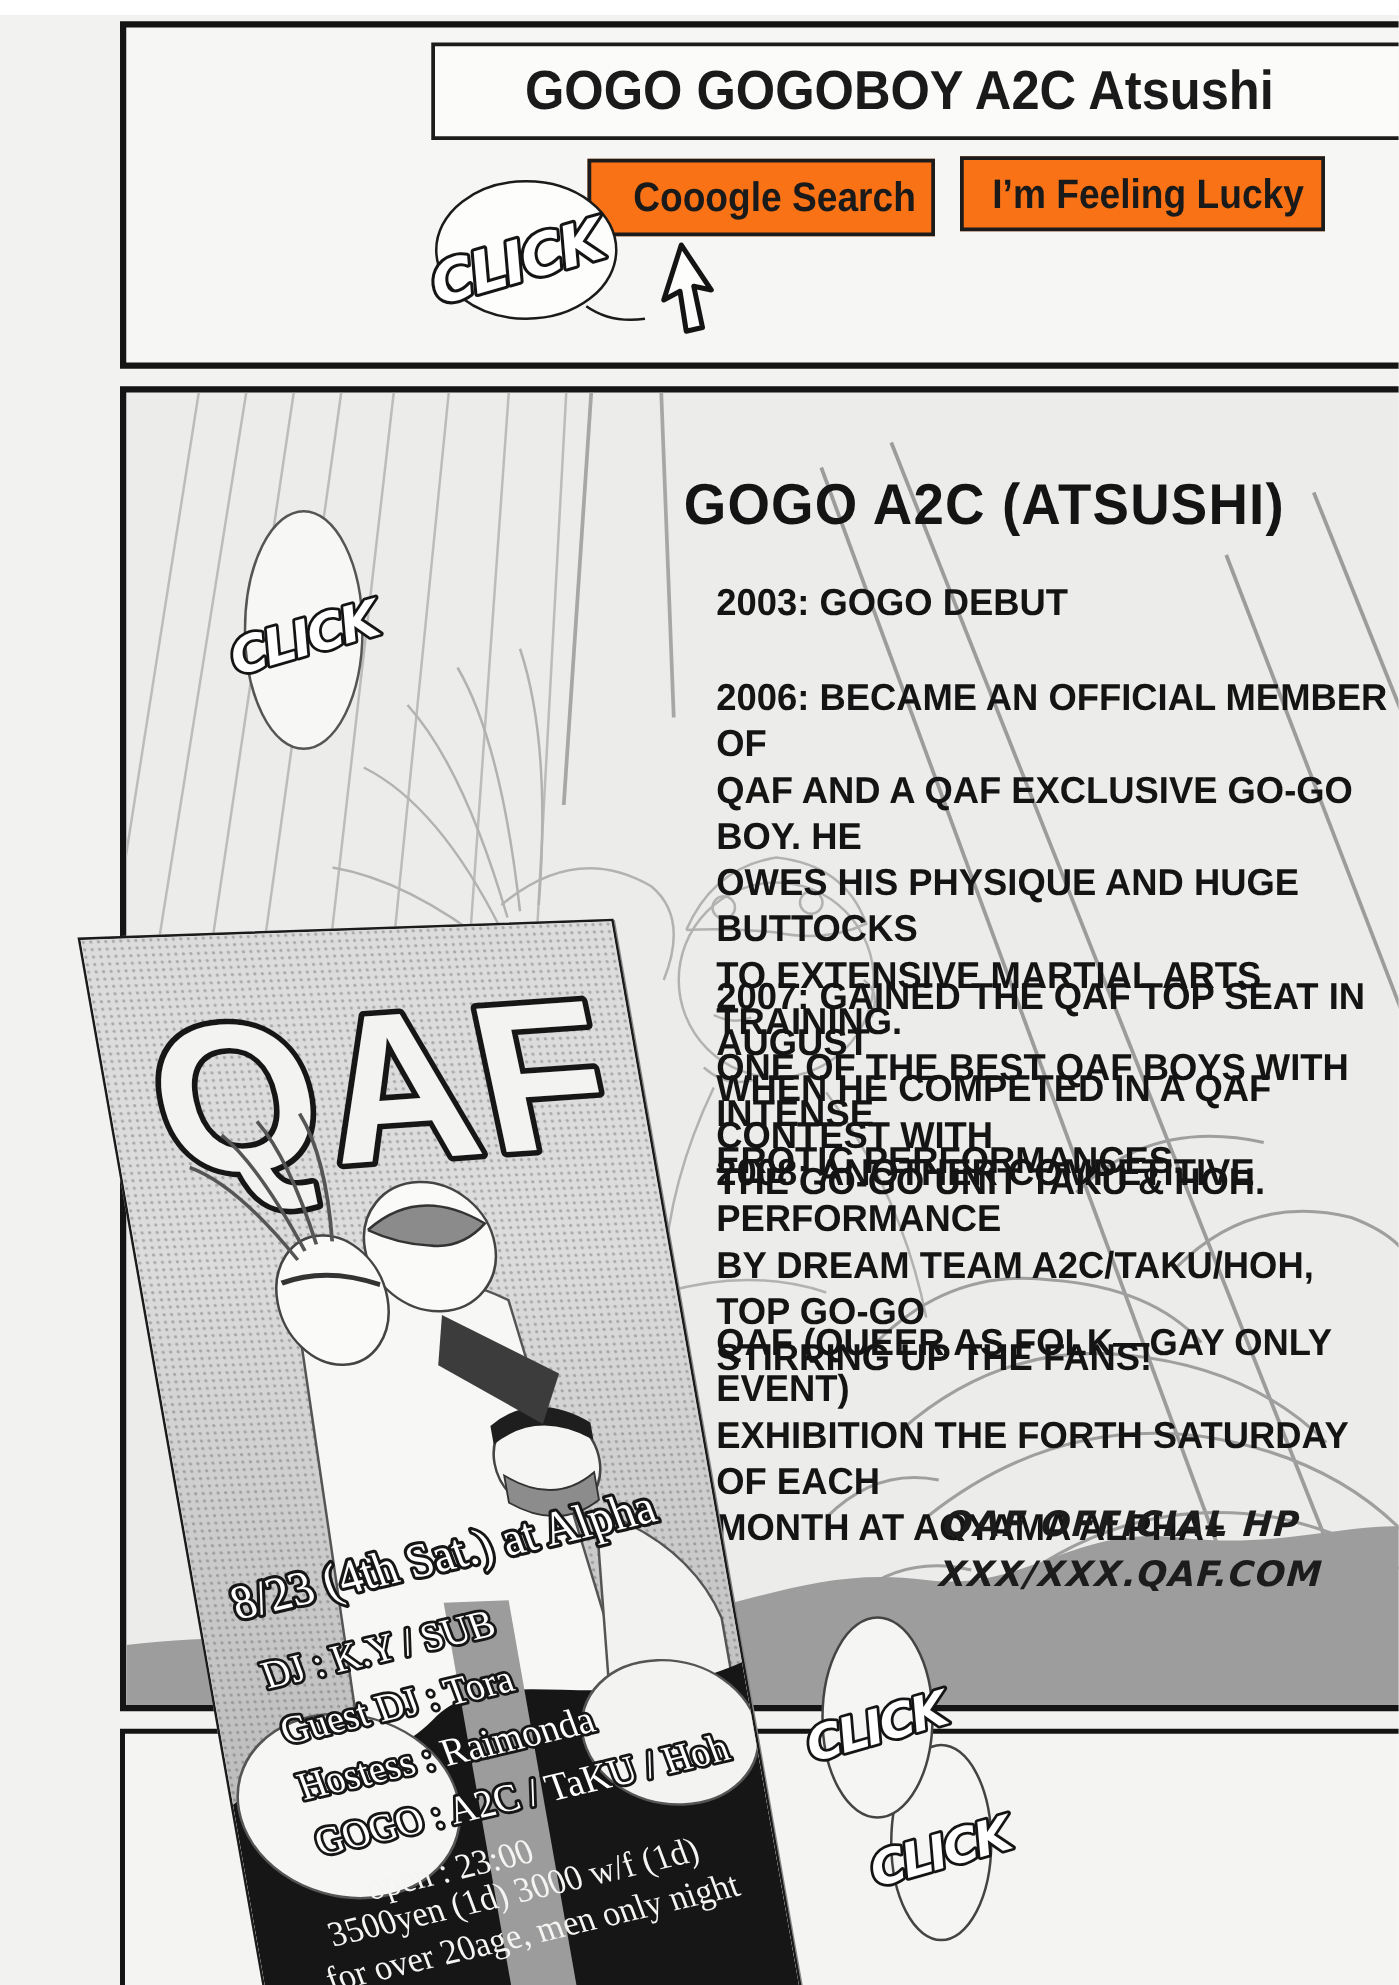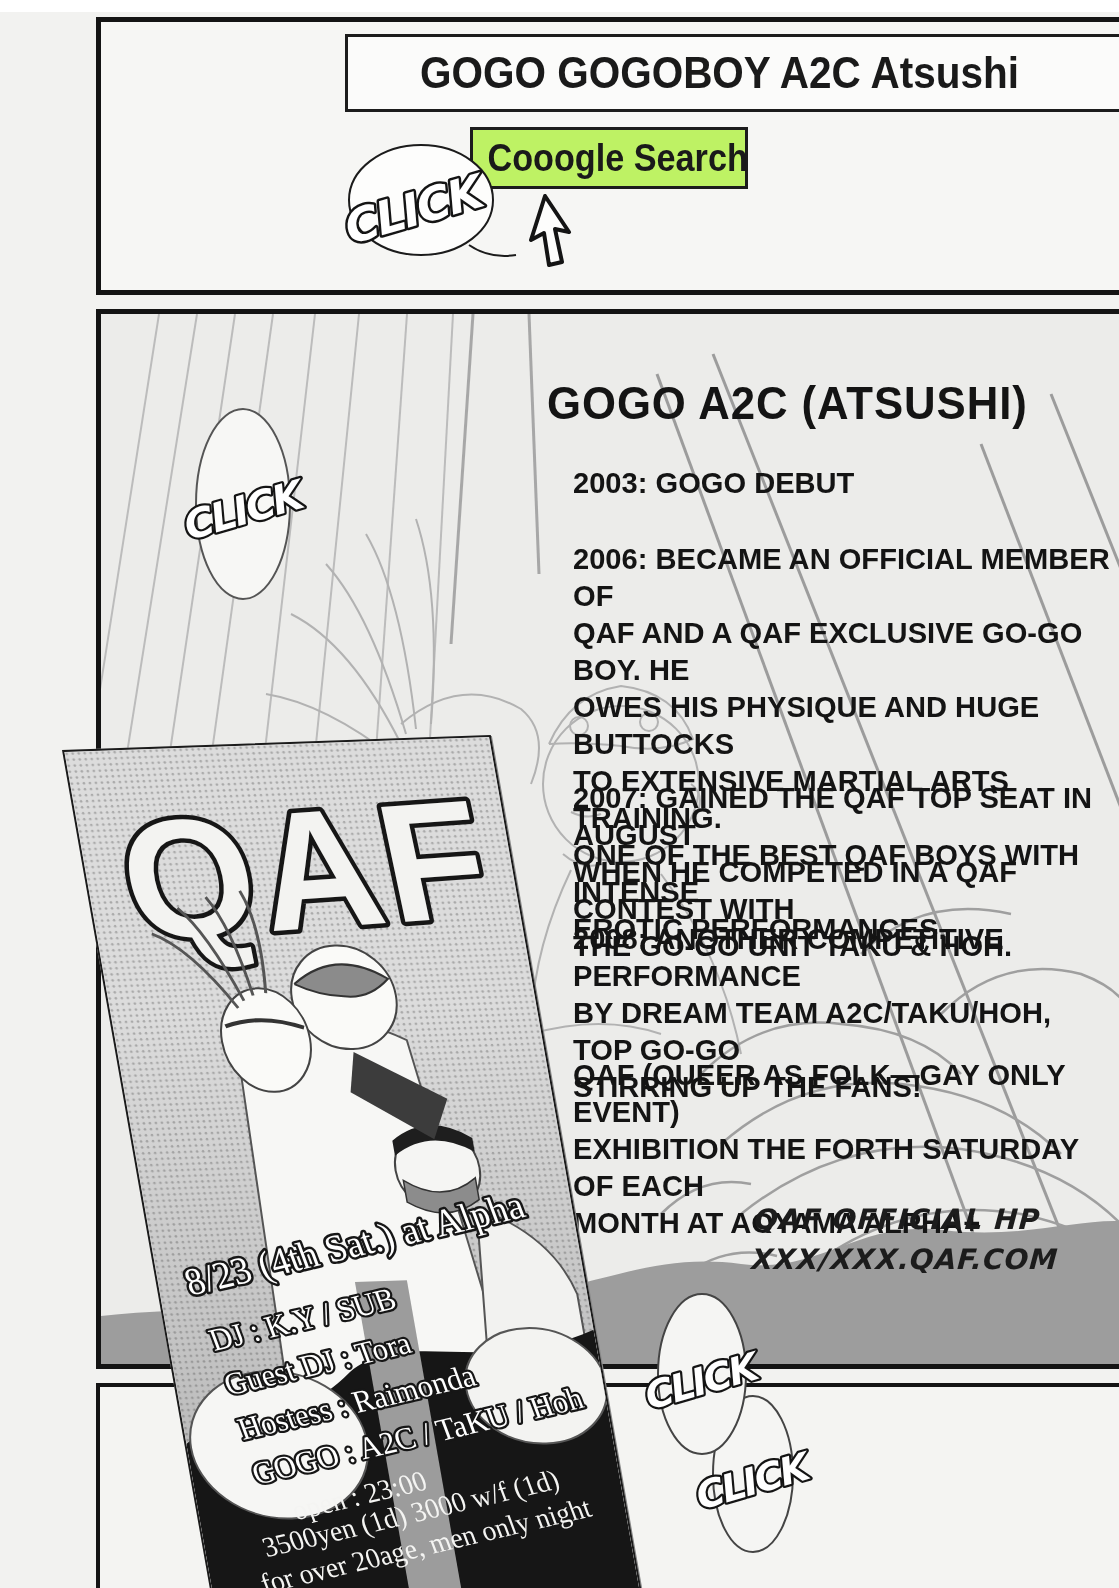--- a/index.html
+++ b/index.html
@@ -14,23 +14,23 @@
     position:absolute; left:244px; top:12px; width:810px; height:72px;
     border:3px solid #1c1c1c; background:#fbfbfa;
     display:flex; align-items:center; justify-content:flex-start;
   }
   .searchbox span{
     display:block; margin-left:72px;
     font-size:44px; font-weight:700; color:#1a1a1a; letter-spacing:0px;
     transform:scaleX(.92); transform-origin:left center; white-space:nowrap;
   }
   .btn{
-    position:absolute; border:3px solid #1c1c1c; background:#bef264;
-    display:flex; align-items:center; justify-content:flex-start;
-    font-size:38px; font-weight:700; color:#1a1a1a; white-space:nowrap;
+    position:absolute; border:3px solid #1c1c1c; background:#f97316;
+    display:flex; align-items:center; justify-content:flex-end;
+    font-size:33px; font-weight:700; color:#1a1a1a; white-space:nowrap;
   }
   .btn > span{transform:scaleX(.9);}
   #btn-search{left:369px; top:105px; width:272px; height:56px;}
   #btn-lucky{left:667px; top:103px; width:286px; height:54px;}
   
   #panel2{left:96px; top:297px; width:1040px; height:1050px; background:#ececea; overflow:hidden;}
   .comic{
     color:#141414; font-weight:700; white-space:pre-line;
     font-family:"Liberation Sans", sans-serif;
   }
@@ -68,20 +68,23 @@
 <div class="page">
 
   <div class="panel" id="panel1">
 
     <div class="searchbox">
       <span>GOGO GOGOBOY A2C Atsushi</span>
     </div>
 
     <div class="btn" id="btn-search">
       <span>Cooogle Search</span>
+    </div>
+    <div class="btn" id="btn-lucky">
+      <span>I’m Feeling Lucky</span>
     </div>
 
     <svg class="bubble-svg" style="left:210px; top:115px;" width="290" height="140">
       <ellipse cx="110" cy="63" rx="72" ry="55" fill="#fdfdfc" stroke="#1b1b1b" stroke-width="2"></ellipse>
       <path d="M158,108 Q178,122 205,118" fill="none" stroke="#1b1b1b" stroke-width="2"></path>
       <text class="click-text" x="30" y="86" font-size="46" stroke-width="5" transform="rotate(-16 110 63)">CLICK</text>
     </svg>
 
     <svg class="bubble-svg" style="left:410px; top:170px;" width="80" height="85">
       <path d="M34,4 L58,40 L44,37 L51,70 L38,73 L33,41 L20,48 Z" fill="#fdfdfc" stroke="#141414" stroke-width="4" stroke-linejoin="round"></path>

